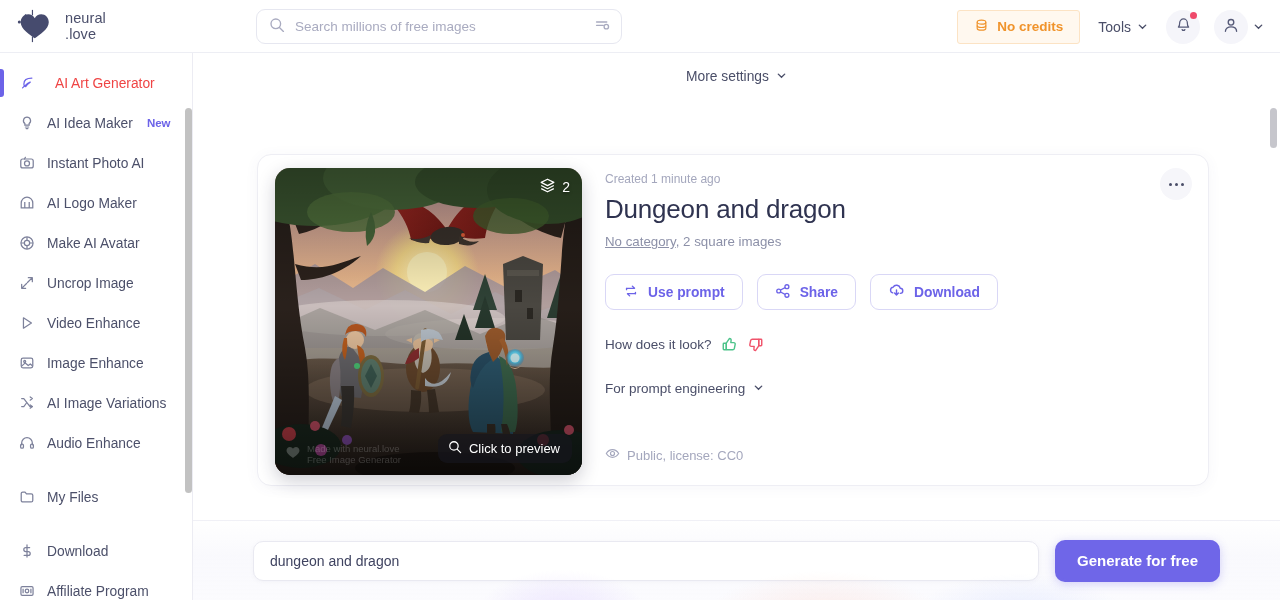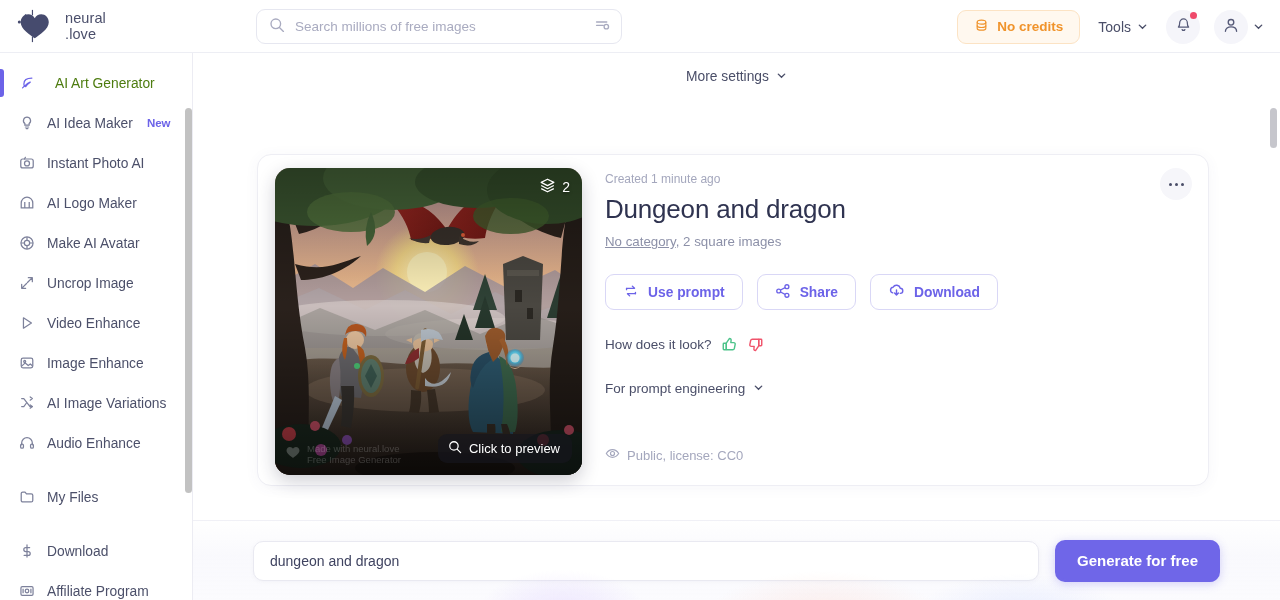--- a/index.html
+++ b/index.html
@@ -32,21 +32,21 @@
     font-family: "Liberation Sans", sans-serif; color: #55596f; background: transparent;
   }
   .search-input::placeholder { color: #a9abc0; }
 
   .header-right {
     position: absolute; right: 16px; top: 0; height: 53px;
     display: flex; align-items: center; gap: 14px;
   }
   .credits-btn {
     display: flex; align-items: center; gap: 8px; height: 34px;
-    padding: 0 16px; border-radius: 9px;
+    padding: 0 16px; border-radius: 3px;
     background: #fff8ef; border: 1px solid #fce3c4; color: #f0932b;
     font-size: 13.5px; font-weight: bold; cursor: pointer;
   }
   .tools-btn {
     display: flex; align-items: center; gap: 6px;
     font-size: 14px; color: #4a4e68; cursor: pointer; padding: 0 4px;
   }
   .icon-circle {
     width: 34px; height: 34px; border-radius: 50%; background: #f5f5fa;
     display: flex; align-items: center; justify-content: center;
@@ -62,21 +62,21 @@
   .sidebar {
     position: absolute; top: 53px; left: 0; width: 193px; bottom: 0;
     background: #fff; border-right: 1px solid #ececf3; overflow: hidden;
   }
   .side-list { padding-top: 10px; }
   .side-item {
     position: relative; display: flex; align-items: center; gap: 12px;
     height: 40px; padding-left: 18px; font-size: 13.8px; color: #4c506a;
     cursor: pointer;
   }
-  .side-item.active { color: #4d7c0f; gap: 20px; }
+  .side-item.active { color: #ef4444; gap: 20px; }
   .side-item.active::before {
     content: ""; position: absolute; left: 0; top: 6px; bottom: 6px; width: 4px;
     background: #6c63e8; border-radius: 0 3px 3px 0;
   }
   .side-icon { width: 17px; height: 17px; display: flex; align-items: center; justify-content: center; color: #7d819b; flex: none;}
   .side-item.active .side-icon { color: #6c63e8; }
   .side-gap { height: 14px; }
   .badge-new { font-size: 11.5px; color: #6c63e8; font-weight: bold; margin-left: 2px; }
 
   .sb-track {

